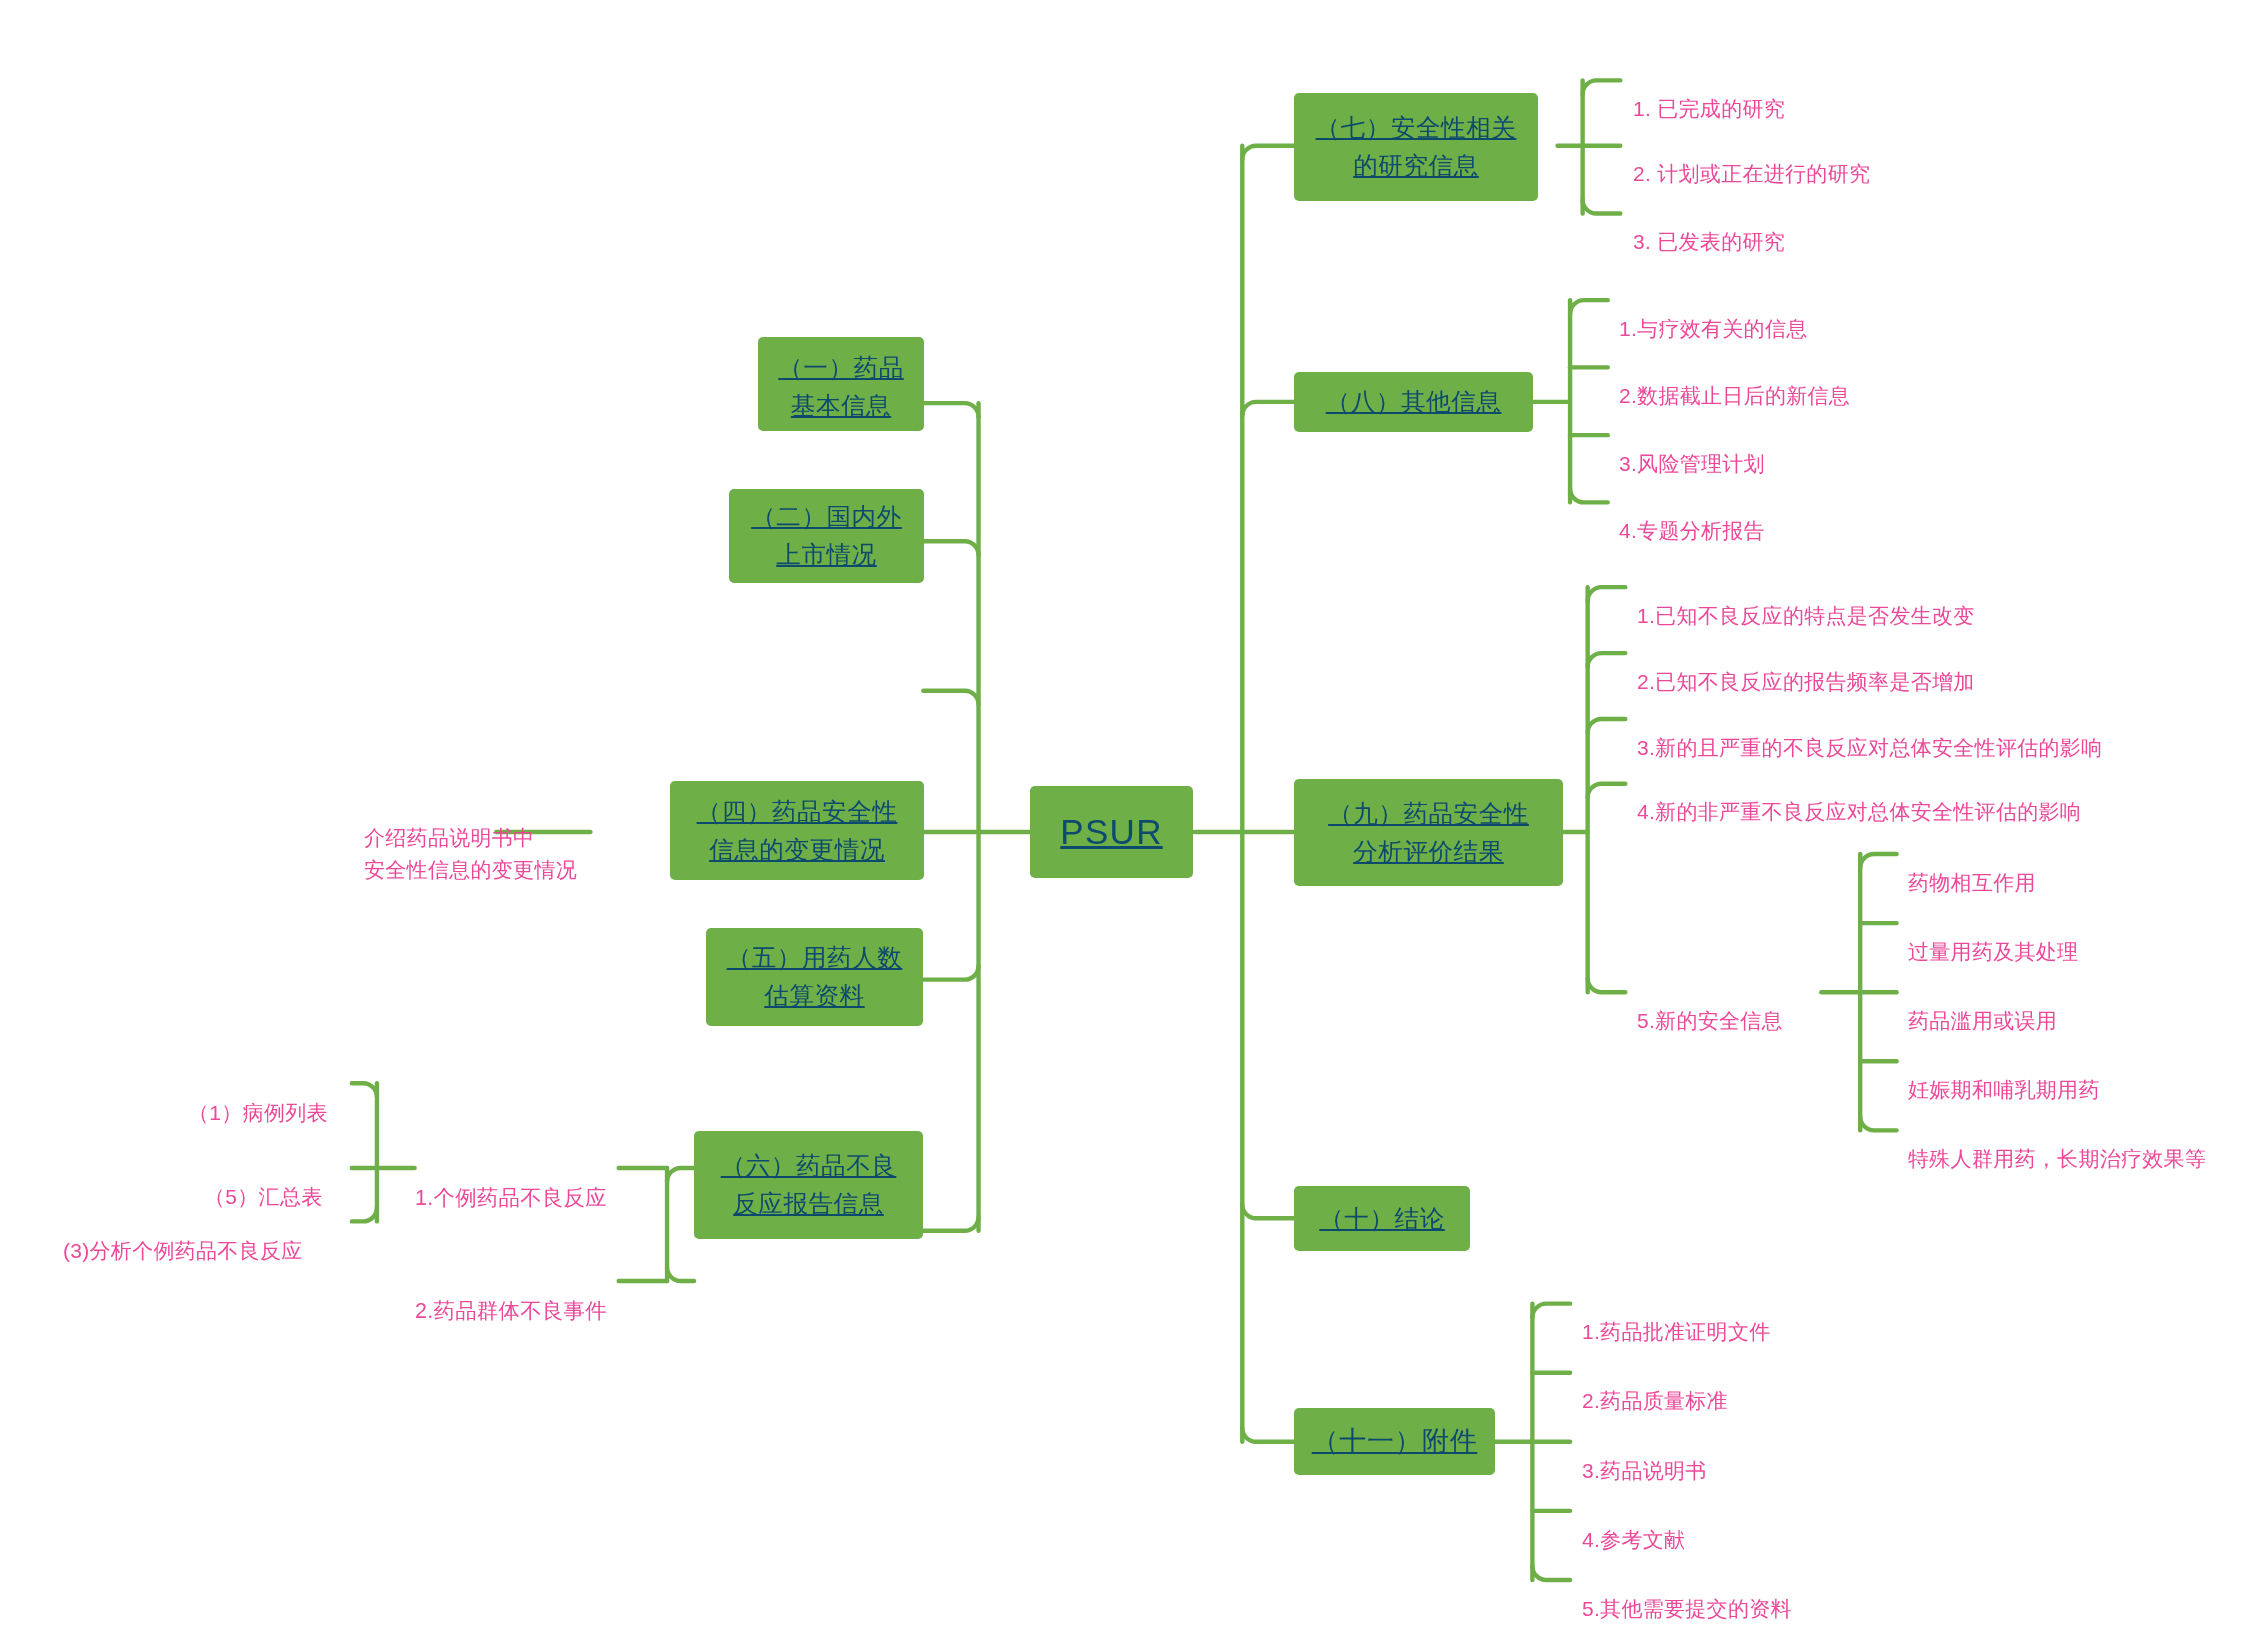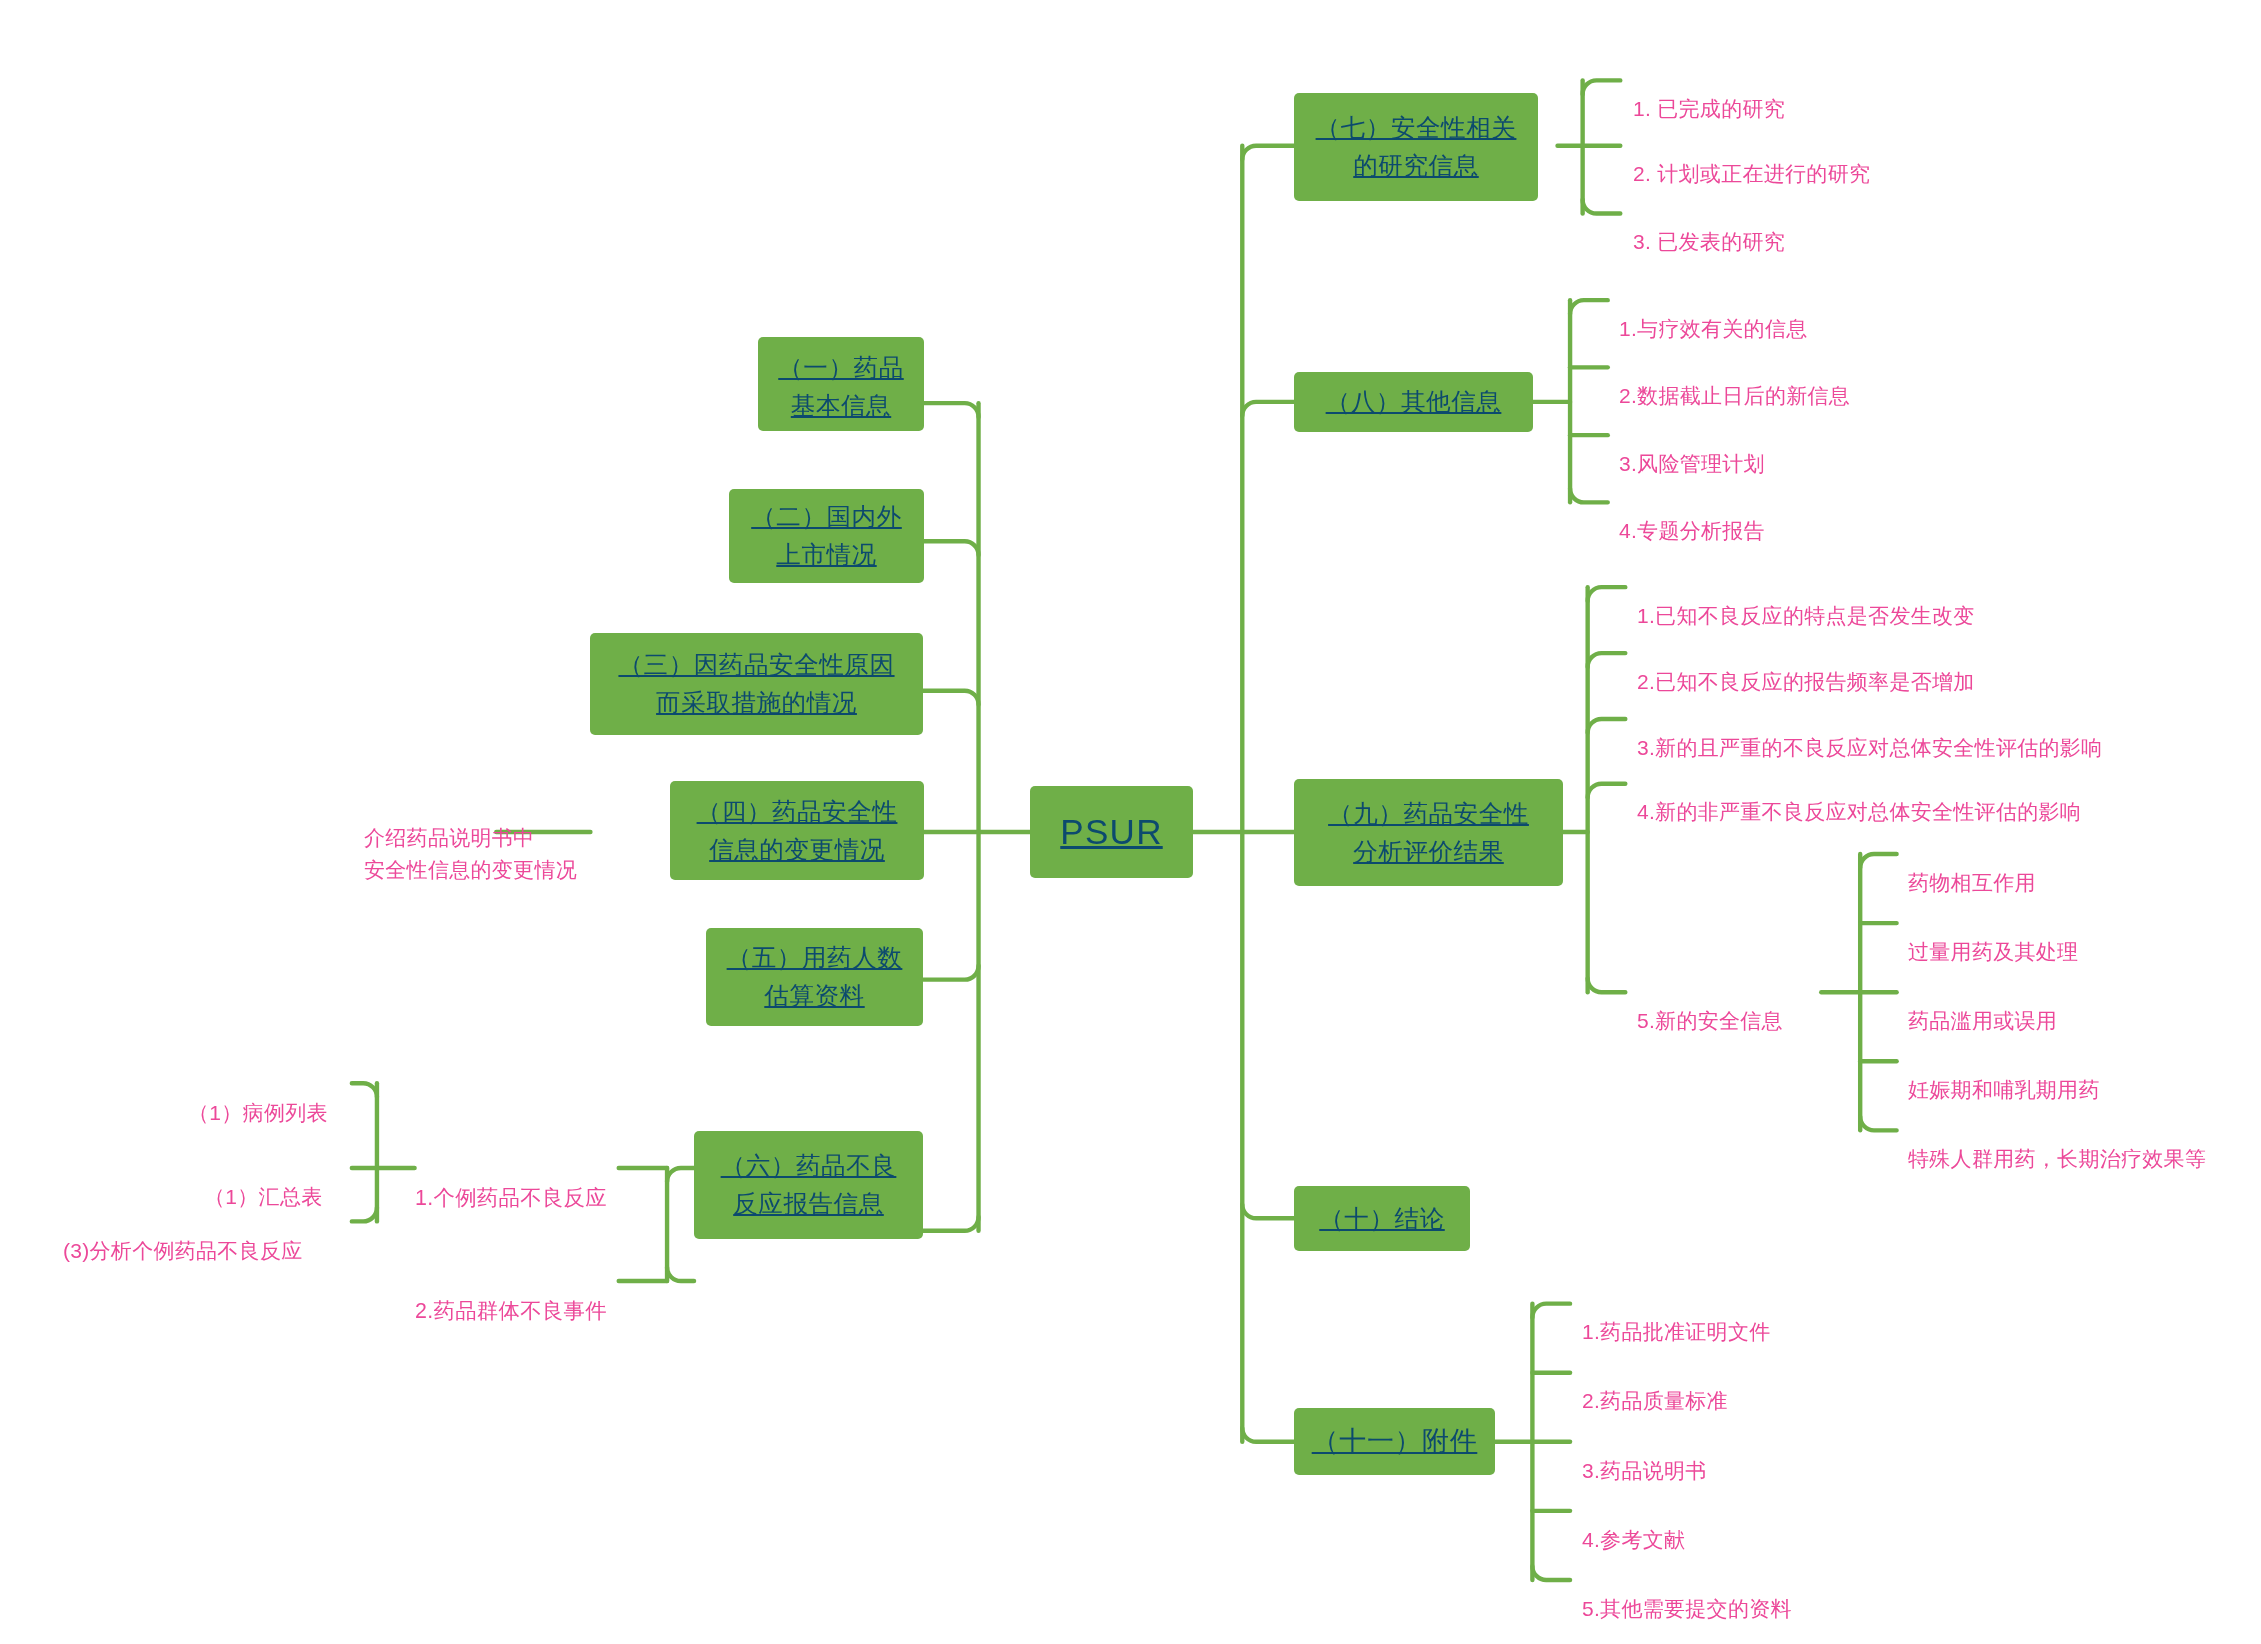--- a/index.html
+++ b/index.html
@@ -99,43 +99,40 @@
   </div>
 
   <div class="node" style="left:758px;top:337px;width:166px;height:94px;font-size:24.5px;align-items:flex-end;">
     <span class="t">（一）药品<br>基本信息</span>
   </div>
 
   <div class="node" style="left:729px;top:489px;width:195px;height:94px;font-size:24.5px;">
     <span class="t">（二）国内外<br>上市情况</span>
   </div>
 
-  <div class="node" style="left:590px;top:633px;width:333px;height:102px;font-size:24.5px;">
-    <span class="t">（三）因药品安全性原因<br>而采取措施的情况</span>
-  </div>
 
   <div class="node" style="left:706px;top:928px;width:217px;height:98px;font-size:24.5px;">
     <span class="t">（五）用药人数<br>估算资料</span>
   </div>
 
   <div class="node" style="left:670px;top:781px;width:254px;height:99px;font-size:24.5px;">
     <span class="t">（四）药品安全性<br>信息的变更情况</span>
   </div>
 
   <div class="node" style="left:694px;top:1131px;width:229px;height:108px;font-size:24.5px;">
     <span class="t">（六）药品不良<br>反应报告信息</span>
   </div>
 
   <div class="leaf wrap" style="left:364px;top:790px;width:251px;text-align:left;">介绍药品说明书中<br>安全性信息的变更情况</div>
 
   <div class="leaf l2" style="left:415px;top:1151px;">1.个例药品不良反应</div>
   <div class="leaf l2" style="left:415px;top:1264px;">2.药品群体不良事件</div>
 
   <div class="leaf" style="left:188px;top:1067px;">（1）病例列表</div>
-  <div class="leaf" style="left:204px;top:1151px;">（1）汇总表</div>
+  <div class="leaf" style="left:204px;top:1151px;">（5）汇总表</div>
   <div class="leaf" style="left:63px;top:1205px;">(3)分析个例药品不良反应</div>
 
   <div class="node" style="left:1294px;top:93px;width:244px;height:108px;font-size:24.5px;">
     <span class="t">（七）安全性相关<br>的研究信息</span>
   </div>
 
   <div class="node" style="left:1294px;top:372px;width:239px;height:60px;font-size:24.5px;">
     <span class="t">（八）其他信息</span>
   </div>
 

